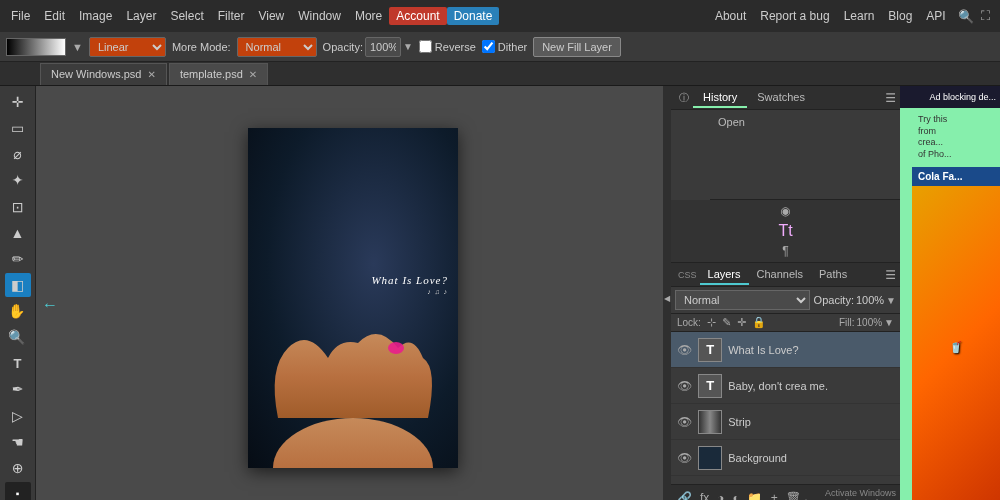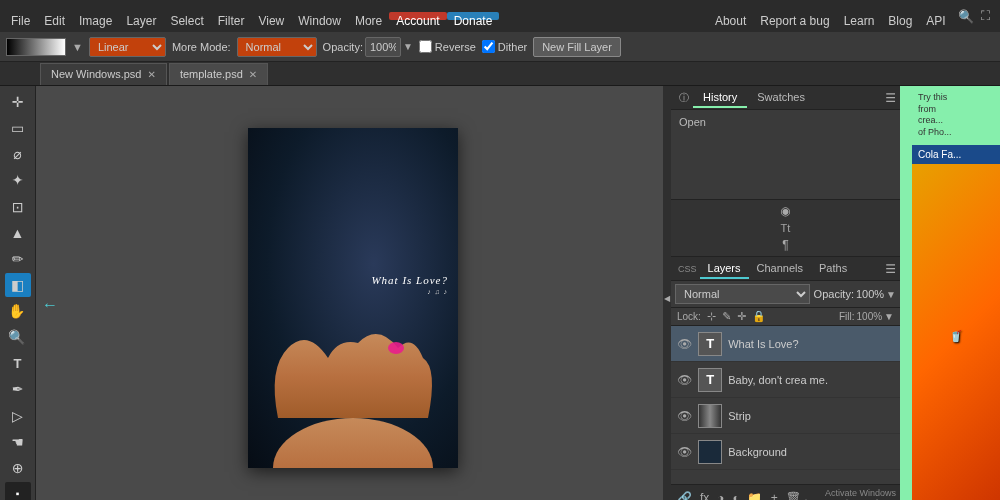--- a/index.html
+++ b/index.html
@@ -9,20 +9,21 @@
       overflow: hidden;
       font-family: Arial, sans-serif;
       font-size: 12px;
       background: #3c3c3c;
       color: #ccc;
     }
 
     
     #menu-bar {
       display: flex;
+      align-items: center;
       background: #2b2b2b;
       height: 32px;
       width: 100%;
       padding: 12px 4px;
     }
     .menu-item {
       padding: 2px 7px;
       font-size: 12px;
       cursor: pointer;
       color: #ccc;
@@ -239,20 +240,21 @@
       border-bottom: 2px solid transparent;
     }
     .panel-tab.active { color: #fff; border-bottom: 2px solid #86efac; }
     .panel-tab-spacer { flex: 1; }
     .panel-menu-icon { font-size: 12px; cursor: pointer; color: #aaa; }
 
     #history-area {
       height: 90px;
       padding: 4px 8px;
       border-bottom: 1px solid #222;
+      margin-left: 39px;
     }
     .history-item {
       font-size: 11px;
       color: #bbb;
       padding: 2px 0;
       cursor: pointer;
     }
 
     
     #layers-section {
@@ -400,21 +402,21 @@
       padding: 6px;
       font-size: 9px;
       color: #333;
       line-height: 1.3;
     }
     .ad-cola {
       background: #1a4a8a;
       color: white;
       padding: 4px 6px;
       font-size: 10px;
-      font-weight: normal;
+      font-weight: bold;
     }
     .ad-img-placeholder {
       flex: 1;
       background: linear-gradient(135deg, #e8a000 0%, #ff6600 50%, #cc3300 100%);
       display: flex;
       align-items: center;
       justify-content: center;
       color: white;
       font-size: 11px;
       font-weight: bold;
@@ -557,21 +559,21 @@
       <div class="panel-tab-spacer"></div>
       <span class="panel-menu-icon">☰</span>
     </div>
 
     <div id="history-area">
       <div class="history-item">Open</div>
     </div>
 
     <div style="display:flex; flex-direction:column; align-items:center; padding:4px; gap:4px; border-bottom:1px solid #222; background:#333;">
       <span style="font-size:12px;color:#aaa;cursor:pointer;">◉</span>
-      <span style="font-size:11px;color:#a3a3a3;cursor:pointer;">Tt</span>
+      <span style="font-size:16px;color:#f0abfc;cursor:pointer;">Tt</span>
       <span style="font-size:12px;color:#aaa;cursor:pointer;">¶</span>
     </div>
 
     <div id="layers-section">
       <div id="layers-tabs">
         <span style="font-size:9px;color:#888;padding:0 3px;">CSS</span>
         <div class="layers-tab active">Layers</div>
         <div class="layers-tab">Channels</div>
         <div class="layers-tab">Paths</div>
         <div class="layers-tab-spacer"></div>
@@ -638,20 +640,23 @@
         <span class="layer-bottom-icon">◑</span>
         <span class="layer-bottom-icon">◐</span>
         <span class="layer-bottom-icon">📁</span>
         <span class="layer-bottom-icon">+</span>
         <span class="layer-bottom-icon">🗑</span>
       </div>
     </div>
   </div>
 
   <div id="ad-area">
+    <div id="ad-banner">
+      <span>Ad blocking de...</span>
+    </div>
     <div id="ad-content">
       <div class="ad-text-block">
         <div>Try this</div>
         <div>from</div>
         <div>crea...</div>
         <div>of Pho...</div>
       </div>
       <div class="ad-cola">Cola Fa...</div>
       <div class="ad-img-placeholder">
         <span style="text-shadow:1px 1px 2px #000;">🥤</span>

